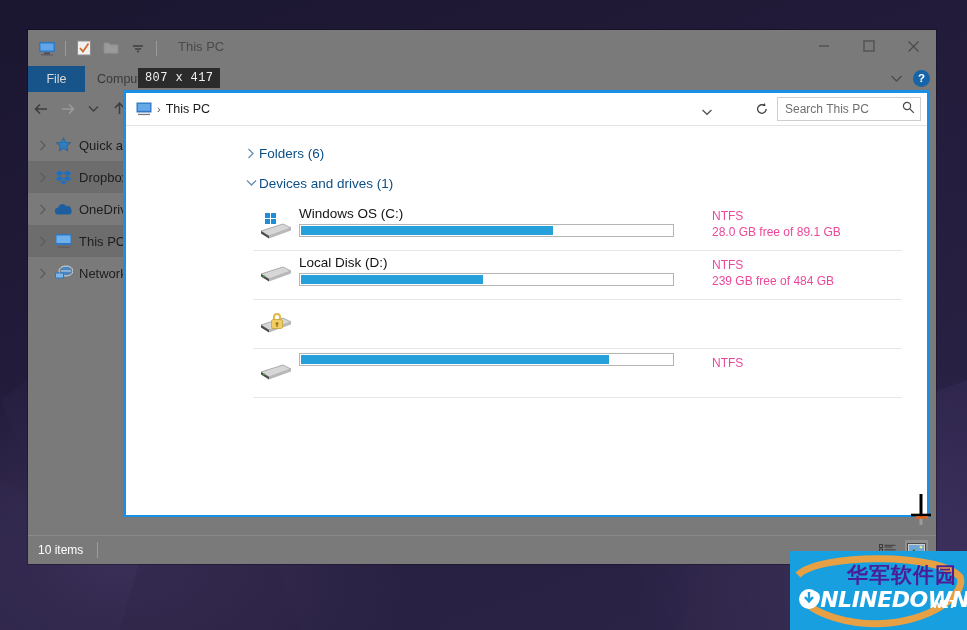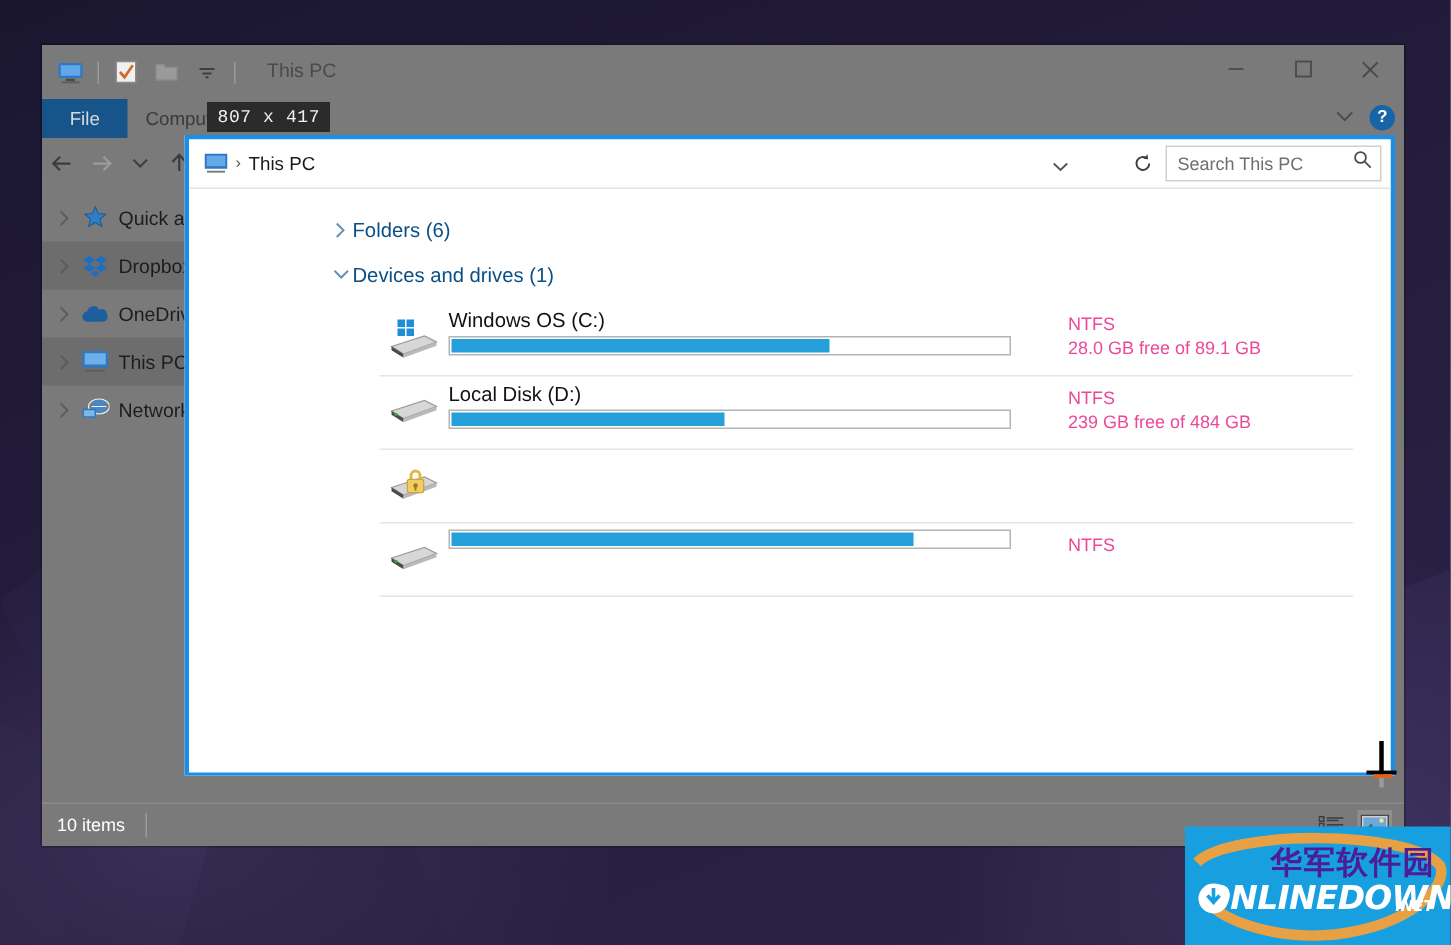--- a/index.html
+++ b/index.html
@@ -249,21 +249,21 @@
 
   .dw-body {
     position: relative;
     height: 389px;
     background: #ffffff;
     overflow: hidden;
   }
   .group-head {
     display: flex; align-items: center;
     height: 26px;
-    padding-left: 93px;
+    padding-left: 117px;
     font-size: 13.5px;
     color: #0b4f86;
     cursor: default;
   }
   .group-chev {
     width: 16px; display: flex; align-items: center; justify-content: center;
   }
   .drive-row {
     position: relative;
     height: 48px;

